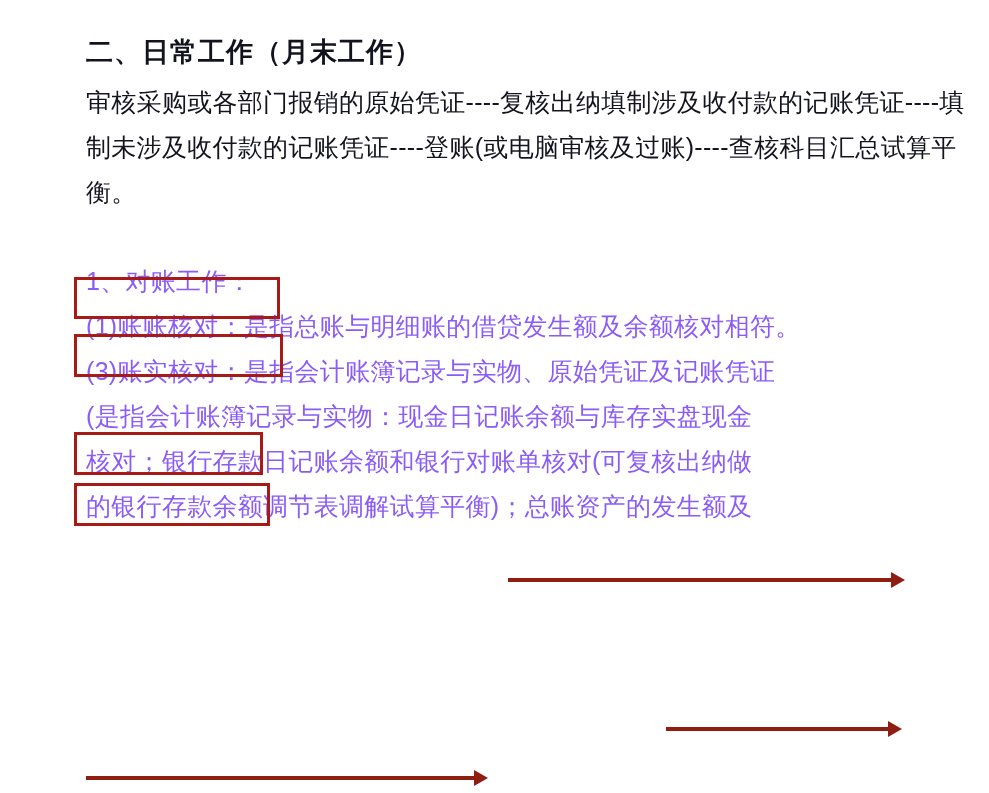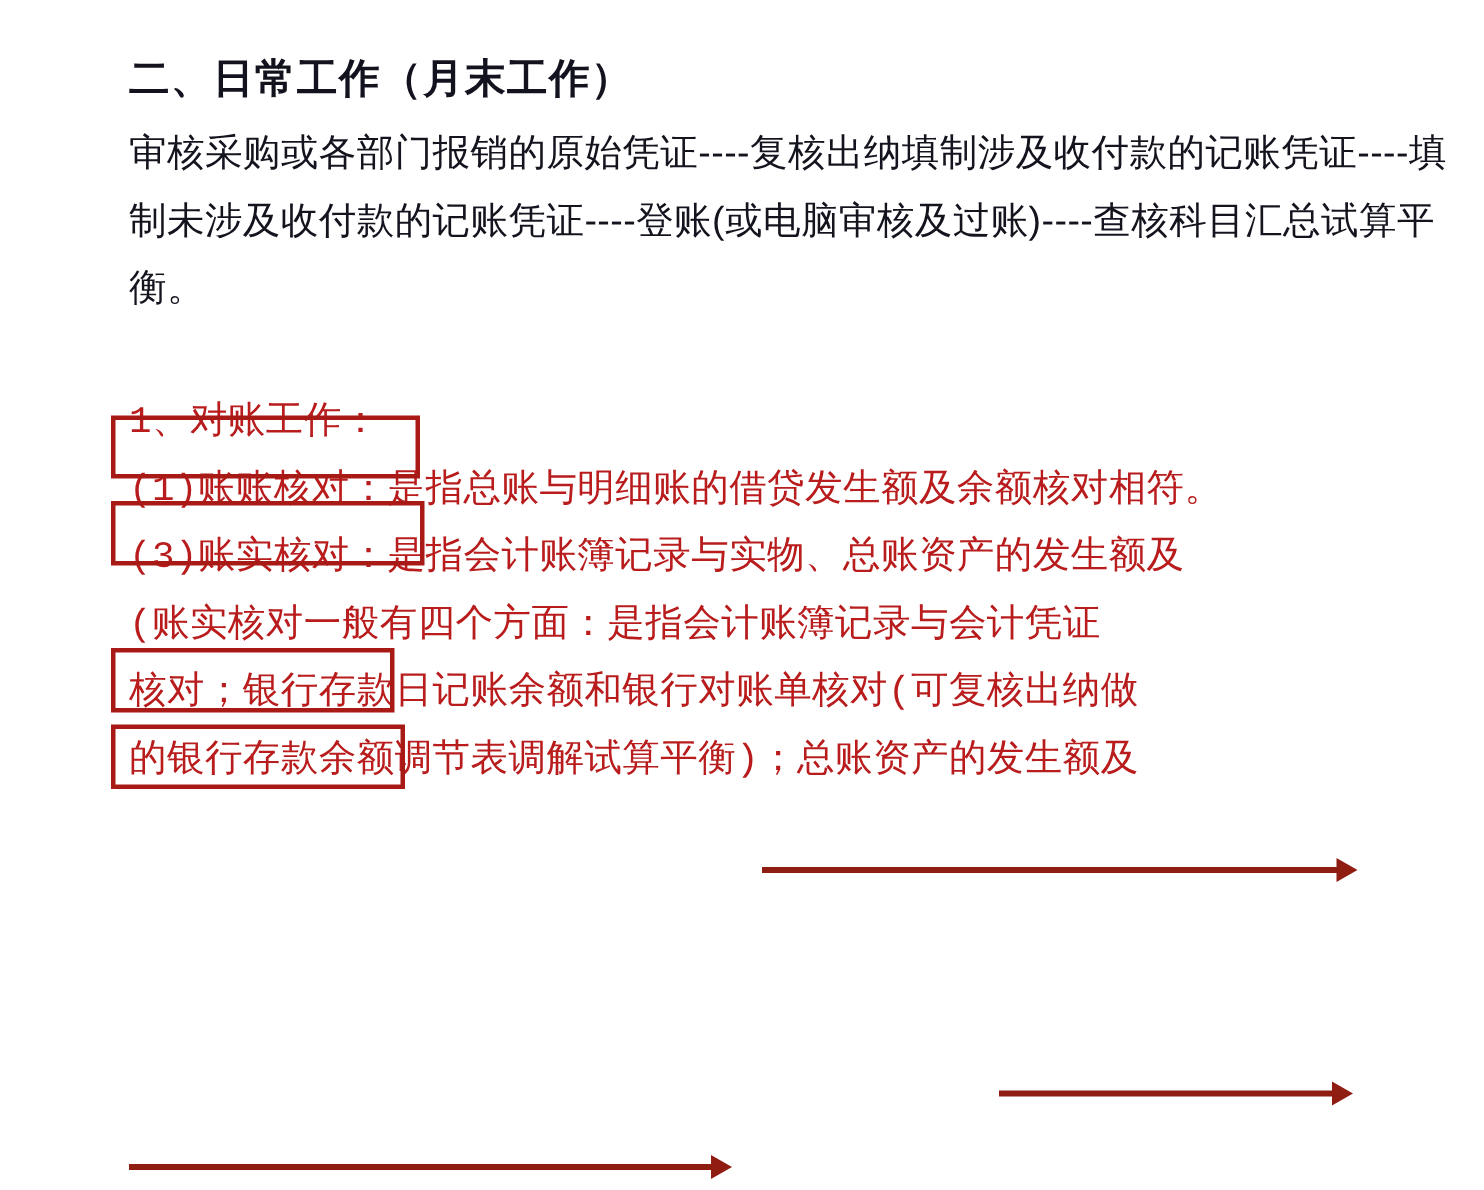--- a/index.html
+++ b/index.html
@@ -43,25 +43,24 @@
     color: #14141f;
     margin: 0;
     letter-spacing: 0.3px;
   }
   .spacer {
     height: 44px;
   }
   .line {
     font-size: 25px;
     line-height: 45px;
-    color: #b91c1c;
+    color: #8b5cf6;
     letter-spacing: 0.3px;
     position: relative;
     white-space: nowrap;
-    font-family: Liberation Mono, monospace;
   }
   .line.wrap {
     white-space: normal;
   }
   .redbox {
     position: absolute;
     border: 3px solid #a81a15;
     box-sizing: border-box;
     pointer-events: none;
   }
@@ -132,23 +131,23 @@
 
     <p class="para">审核采购或各部门报销的原始凭证----复核出纳填制涉及收付款的记账凭证----填制未涉及收付款的记账凭证----登账(或电脑审核及过账)----查核科目汇总试算平衡。</p>
 
     <div class="spacer"></div>
 
     <div class="line">1、对账工作：</div>
 
 
     <div class="line wrap"><span>(1)账账核对</span><span>：是指总账与明细账的借贷发生额及余额核对相符。</span></div>
 
-    <div class="line wrap"><span>(3)账实核对</span><span>：是指会计账簿记录与实物、总账资产的发生额及</span></div>
+    <div class="line wrap"><span>(3)账实核对</span><span>：是指会计账簿记录与实物、原始凭证及记账凭证</span></div>
 
-    <div class="line">(账实核对一般有四个方面：是指会计账簿记录与会计凭证</div>
+    <div class="line">(是指会计账簿记录与实物：现金日记账余额与库存实盘现金</div>
     <div class="line">核对；银行存款日记账余额和银行对账单核对(可复核出纳做</div>
     <div class="line">的银行存款余额调节表调解试算平衡)；总账资产的发生额及</div>
 
   </div>
 
   <div class="redbox" id="box-duizhang"></div>
   <div class="redbox" id="box-item1"></div>
   <div class="redbox" id="box-item2"></div>
   <div class="redbox" id="box-item3"></div>
 

